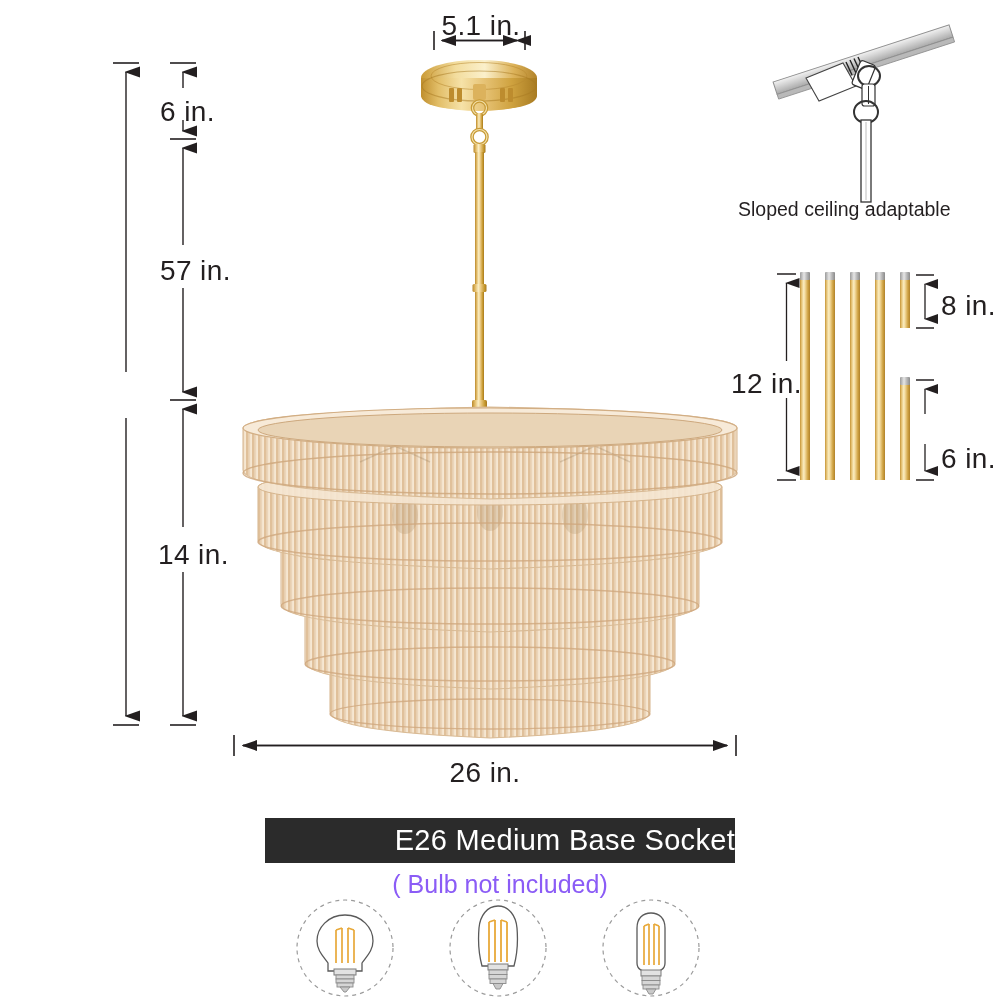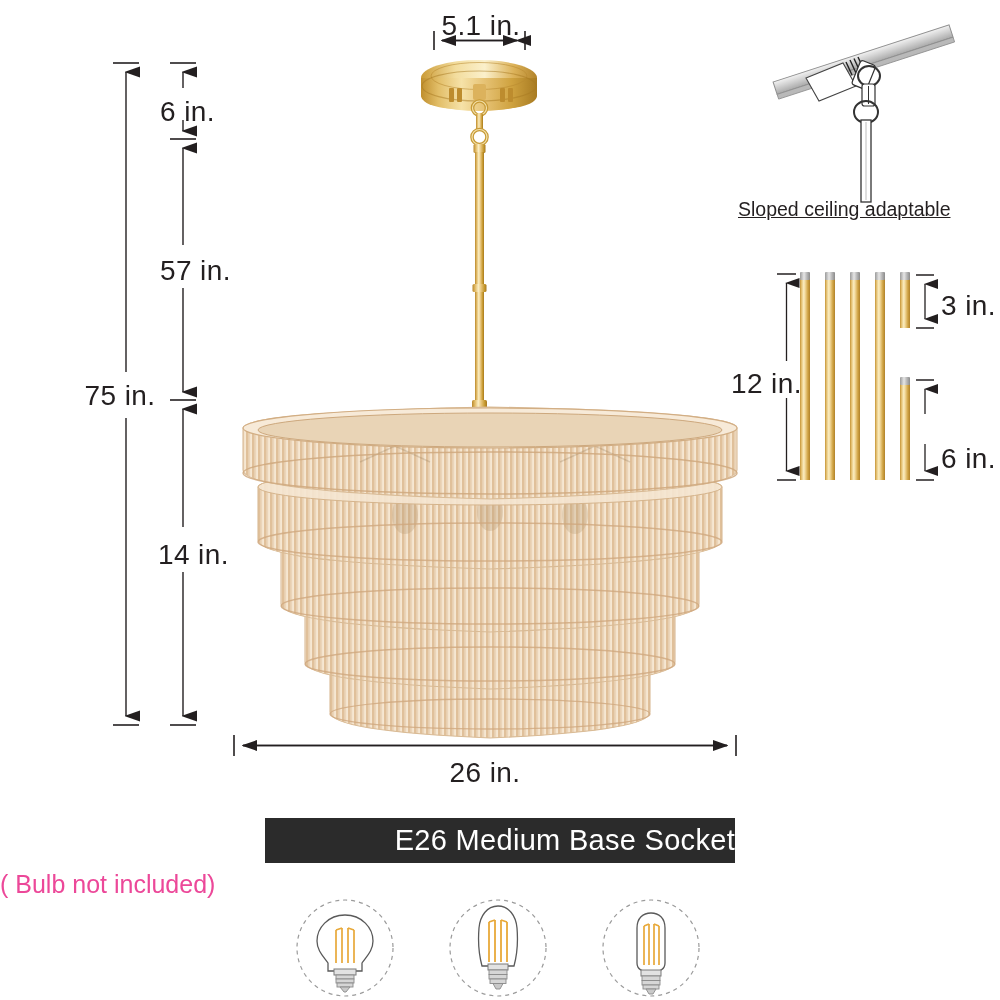--- a/index.html
+++ b/index.html
@@ -43,23 +43,23 @@
   }
   .banner-text{
     color:#ffffff;
     font-size:29px;
     letter-spacing:.3px;
     white-space:nowrap;
   }
   .banner-sub{
     position:absolute;
     left:0;top:870px;width:1000px;
-    text-align:left;
+    text-align:center;
     font-size:25px;
-    color:#ec4899;
+    color:#8b5cf6;
     white-space:nowrap;
   }
 </style>
 </head>
 <body>
 
 <div class="stage">
 
   <svg class="svg-layer" viewBox="0 0 1000 1000">
     <defs>
@@ -451,31 +451,30 @@
       </g>
     </g>
   </svg>
 
   <div class="dim center" style="left:396px;top:8px;width:170px;">5.1 in.</div>
 
   <div class="dim" style="left:160px;top:94px;">6 in.</div>
 
   <div class="dim" style="left:160px;top:253px;">57 in.</div>
 
-  <div class="dim center" style="left:20px;top:378px;width:200px;">75 in.</div>
 
   <div class="dim" style="left:158px;top:537px;">14 in.</div>
 
   <div class="dim center" style="left:400px;top:755px;width:170px;">26 in.</div>
 
-  <div class="slope-cap" style="left:738px;top:198px;text-decoration:underline;">Sloped ceiling adaptable</div>
+  <div class="slope-cap" style="left:738px;top:198px;">Sloped ceiling adaptable</div>
 
   <div class="dim" style="left:731px;top:366px;">12 in.</div>
 
-  <div class="dim" style="left:941px;top:288px;">3 in.</div>
+  <div class="dim" style="left:941px;top:288px;">8 in.</div>
 
   <div class="dim" style="left:941px;top:441px;">6 in.</div>
 
   <div class="banner">
     <span class="banner-text">E26 Medium Base Socket</span>
   </div>
 
   <div class="banner-sub">( Bulb not included)</div>
 
 </div>

